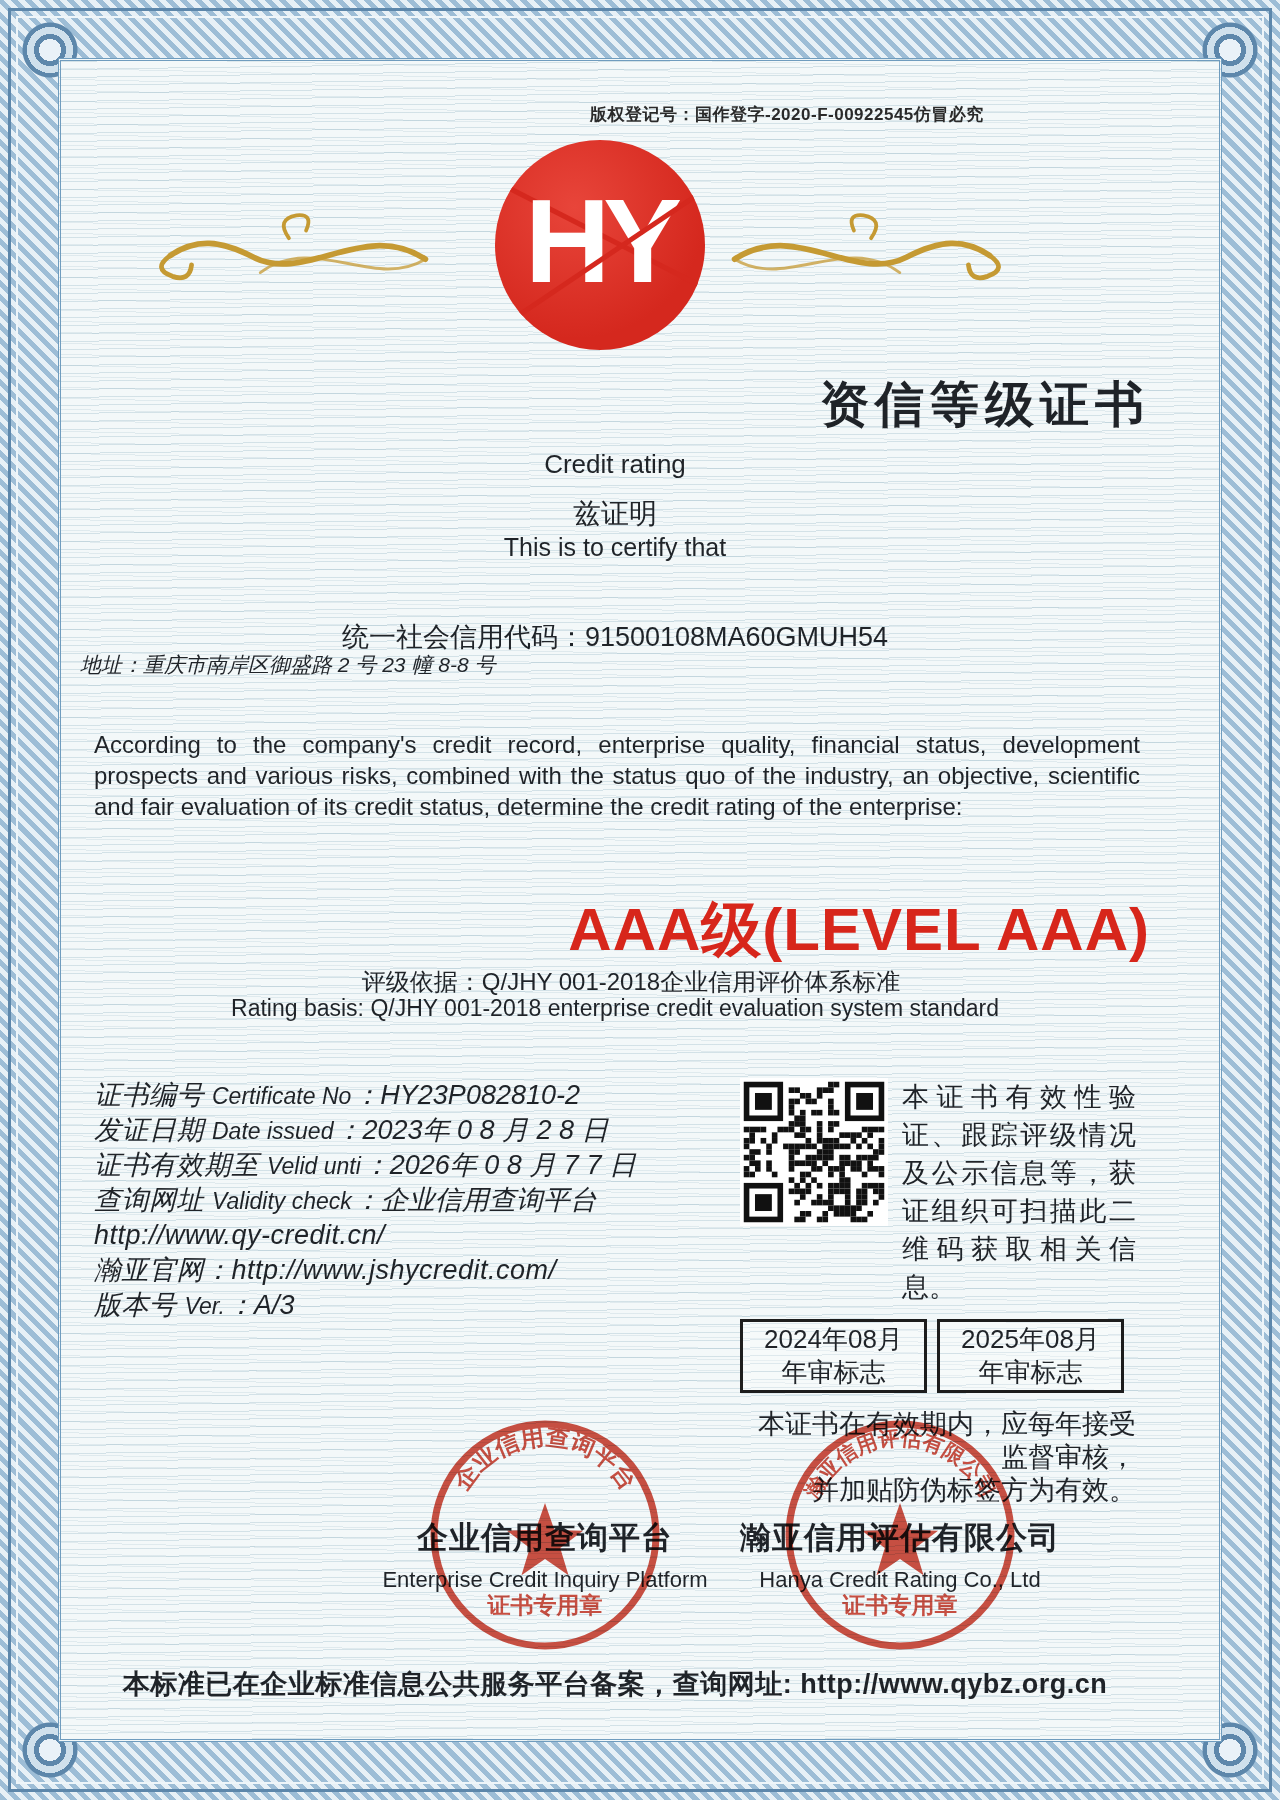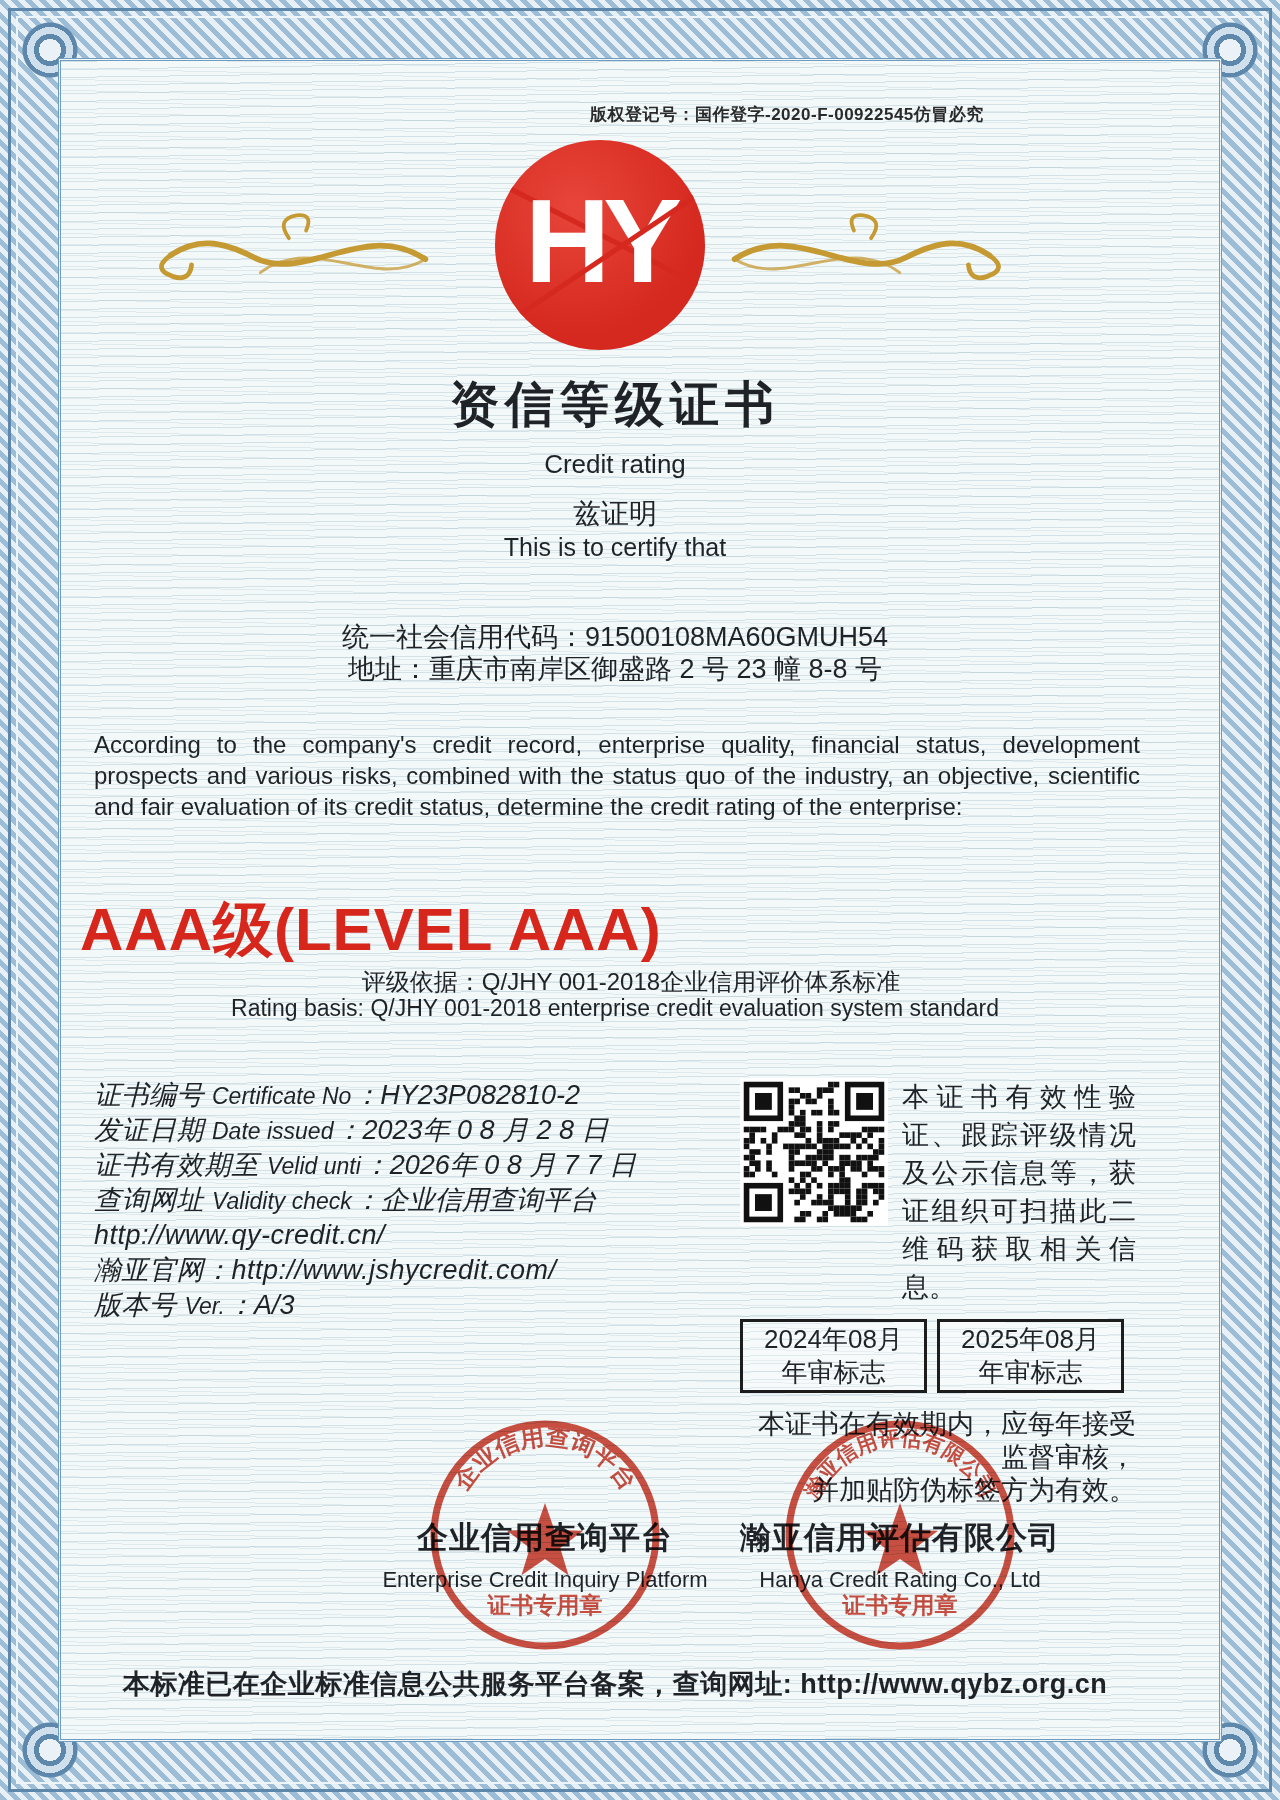--- a/index.html
+++ b/index.html
@@ -41,33 +41,33 @@
   .logo-text{font-size:118px;font-weight:800;color:#fff;letter-spacing:-7px;transform:translateY(-4px);}
   .logo-circle::before,.logo-circle::after{
     content:"";position:absolute;left:-20px;width:250px;height:5px;background:var(--brand-red);
   }
   .logo-circle::before{top:92px;transform:rotate(27deg);}
   .logo-circle::after{top:118px;transform:rotate(-34deg);}
   .flourish{position:absolute;width:290px;height:105px;top:72px;}
   .flourish.left{left:62px;}
   .flourish.right{left:648px;transform:scaleX(-1);}
 
-  .title-cn{position:absolute;top:372px;left:0;width:100%;text-align:center;font-size:49px;font-weight:600;letter-spacing:6px;}
+  .title-cn{position:absolute;top:372px;left:0;width:100%;text-align:right;font-size:49px;font-weight:600;letter-spacing:6px;}
   .title-en{position:absolute;top:449px;left:0;width:100%;text-align:center;font-size:26px;}
   .certify-cn{position:absolute;top:495px;left:0;width:100%;text-align:center;font-size:28px;}
   .certify-en{position:absolute;top:533px;left:0;width:100%;text-align:center;font-size:25px;}
   .company-name{position:absolute;top:566px;left:0;width:100%;text-align:center;font-size:42px;font-weight:bold;letter-spacing:1px;}
   .company-code{position:absolute;top:619px;left:0;width:100%;text-align:center;font-size:27px;}
-  .company-addr{position:absolute;top:651px;left:0;width:100%;text-align:center;font-size:27px;}
+  .company-addr{position:absolute;top:651px;left:0;width:100%;text-align:left;font-size:21px;font-style:italic;}
 
   .para{position:absolute;top:722px;left:14px;width:1046px;}
   .para-cn{font-size:27px;line-height:34px;text-align:justify;letter-spacing:.5px;}
   .para-en{margin-top:7px;font-size:24px;line-height:31px;text-align:justify;}
 
-  .level{position:absolute;top:890px;left:0;width:100%;text-align:left;
+  .level{position:absolute;top:890px;left:0;width:100%;text-align:right;
     font-size:60px;font-weight:800;color:var(--level-red);letter-spacing:1px;}
   .basis-cn{position:absolute;top:966px;left:16px;width:100%;text-align:center;font-size:24px;}
   .basis-en{position:absolute;top:995px;left:0;width:100%;text-align:center;font-size:23px;}
 
   .details{position:absolute;top:1078px;left:14px;width:1046px;display:flex;}
   .d-left{width:560px;font-style:italic;}
   .d-row{font-size:27px;line-height:34px;white-space:nowrap;}
   .d-cn{letter-spacing:.5px;}
   .d-en{font-size:23px;margin:0 2px 0 8px;}
   .d-en:empty{margin:0;}

